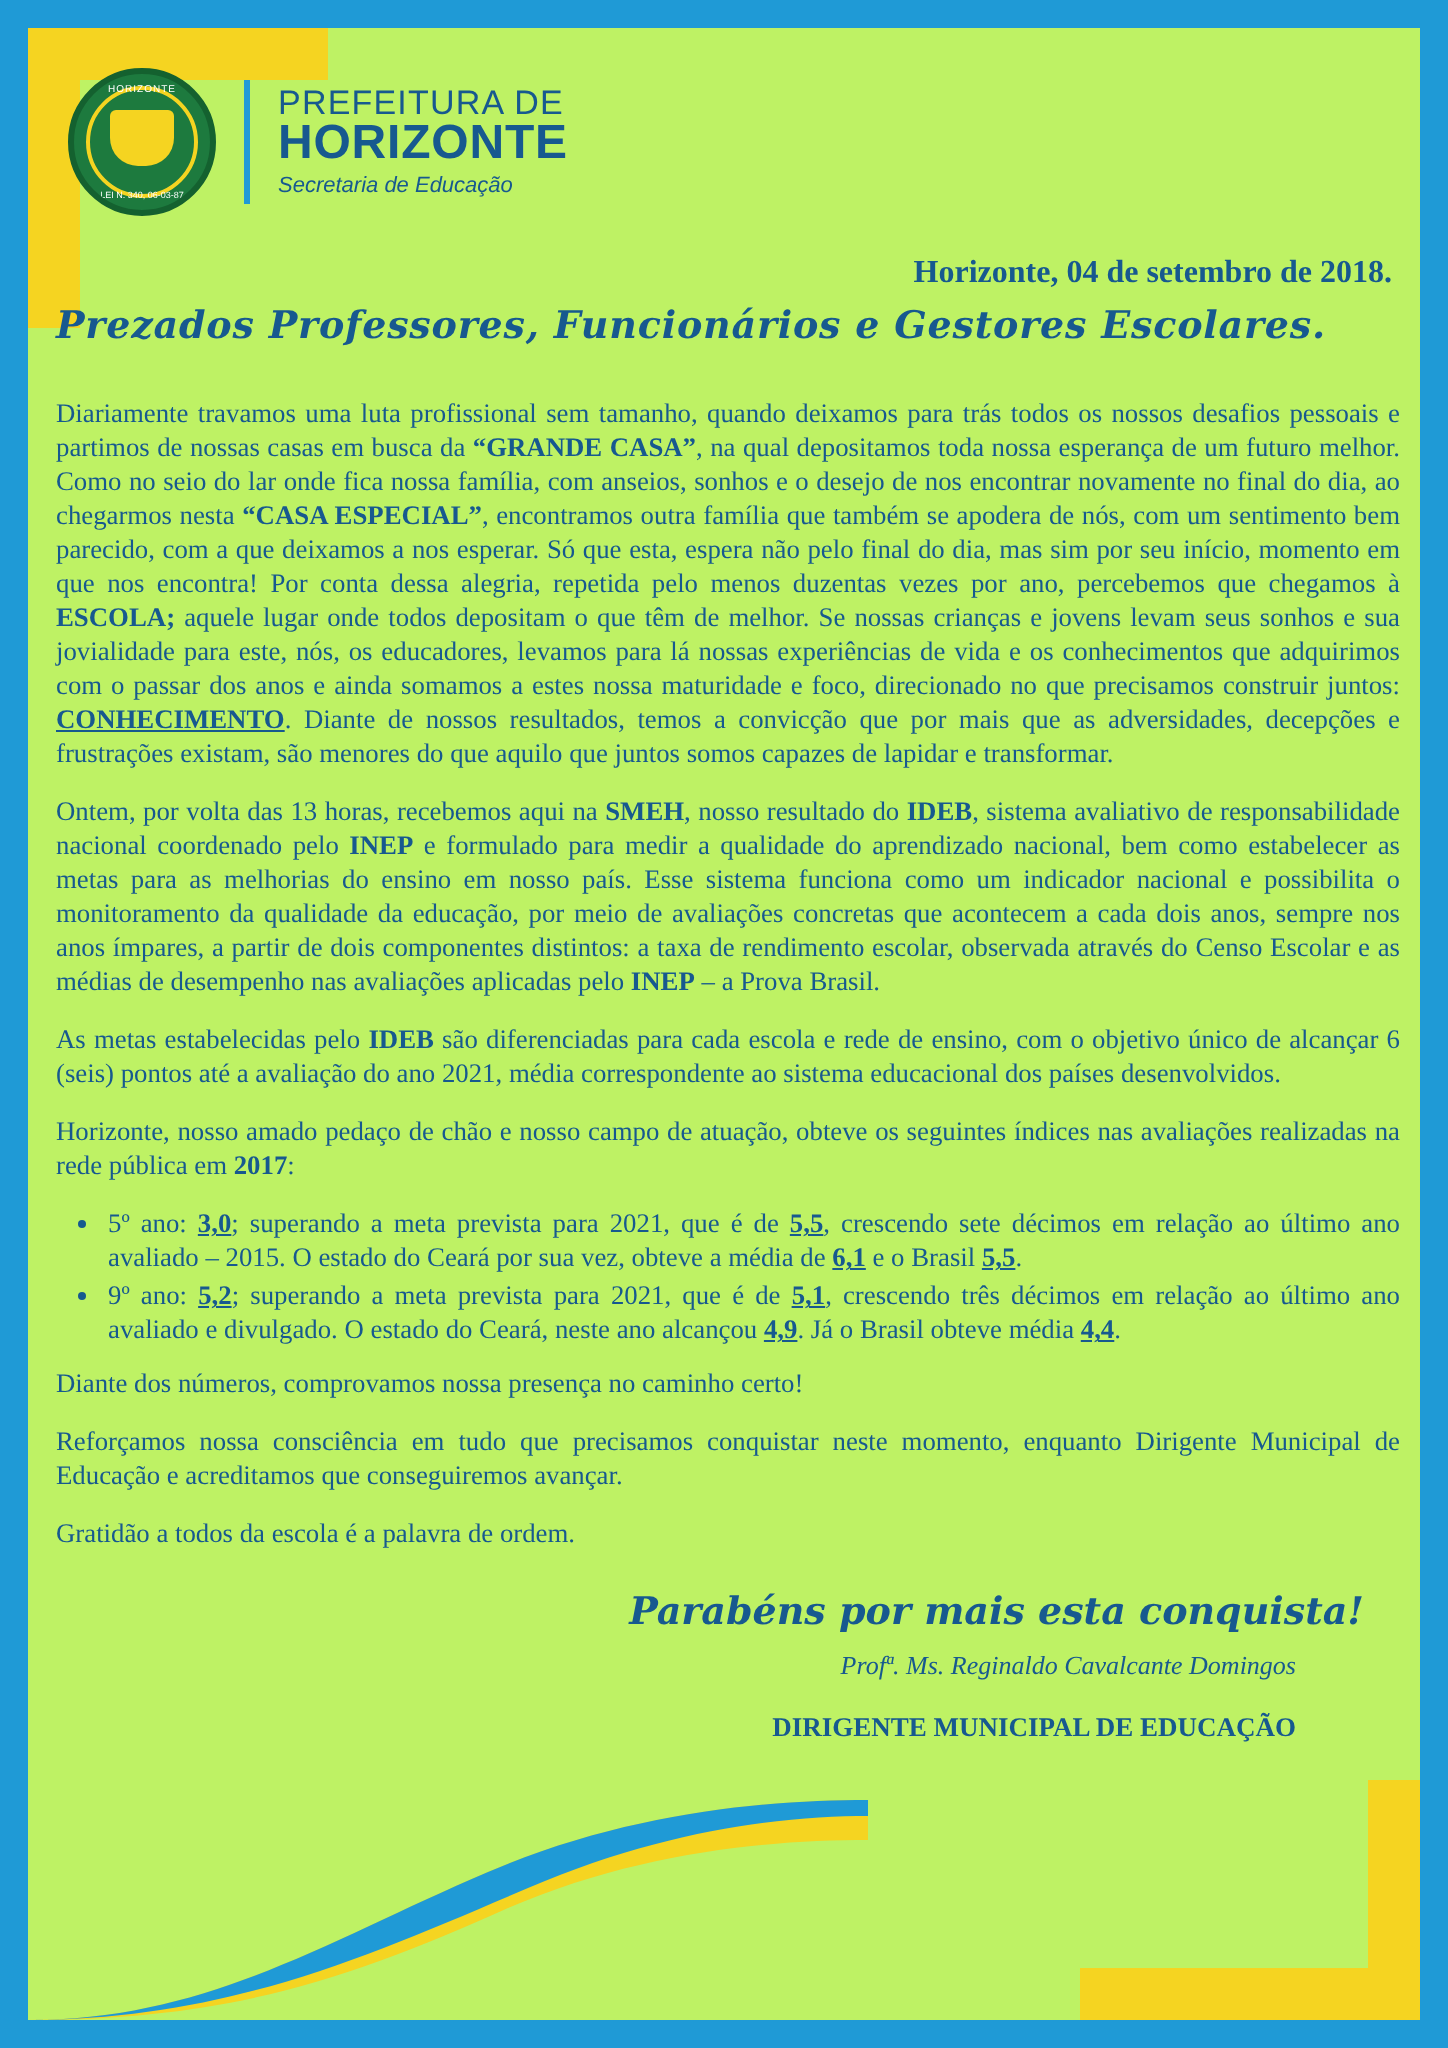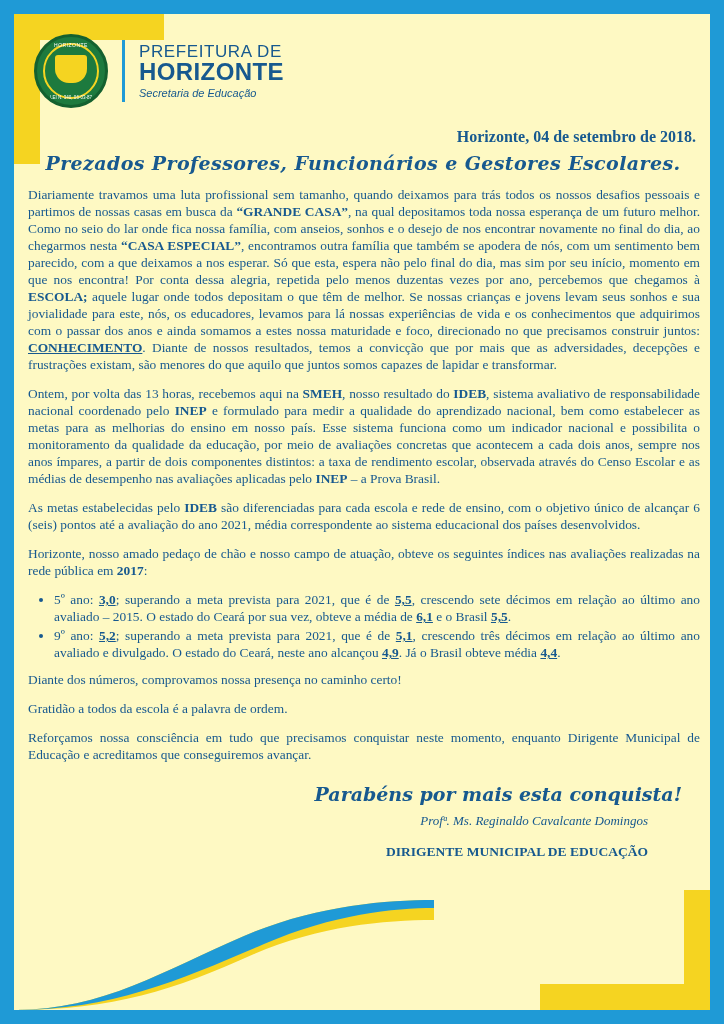--- a/index.html
+++ b/index.html
@@ -4,21 +4,21 @@
 <style>
   html, body {
     margin: 0;
     padding: 0;
     background: #ffffff;
   }
   .page {
     position: relative;
     width: 724px;
     height: 1024px;
-    background: #fef9c3;
+    background: #bef264;
     overflow: hidden;
     font-family: "Liberation Serif", serif;
     color: #1a4d8f;
   }
 
   
   .border-top {
     position: absolute; top: 0; left: 0; width: 724px; height: 14px;
     background: #1f9ad6;
   }
@@ -147,28 +147,28 @@
   }
   .date-line {
     text-align: right;
     font-weight: bold;
     font-size: 16px;
     color: #17598f;
     margin-bottom: 6px;
     padding-right: 4px;
   }
   .salutation {
-    text-align: center;
+    text-align: left;
     font-family: "DejaVu Serif", serif;
     font-style: italic;
     font-size: 19px;
     font-weight: bold;
     color: #17598f;
     letter-spacing: .4px;
-    margin-bottom: 12px;
+    margin-bottom: 24px;
     padding-right: 2px;
   }
   p.para {
     text-align: justify;
     font-size: 13.4px;
     line-height: 1.27;
     margin: 0 0 12px 0;
     color: #17598f;
   }
   .b { font-weight: bold; }
@@ -257,21 +257,21 @@
     <p class="para"><span>Ontem, por volta das 13 horas, recebemos aqui na </span><span class="b">SMEH</span><span>, nosso resultado do </span><span class="b">IDEB</span><span>, sistema avaliativo de responsabilidade nacional coordenado pelo </span><span class="b">INEP</span><span> e formulado para medir a qualidade do aprendizado nacional, bem como estabelecer as metas para as melhorias do ensino em nosso país. Esse sistema funciona como um indicador nacional e possibilita o monitoramento da qualidade da educação, por meio de avaliações concretas que acontecem a cada dois anos, sempre nos anos ímpares, a partir de dois componentes distintos: a taxa de rendimento escolar, observada através do Censo Escolar e as médias de desempenho nas avaliações aplicadas pelo </span><span class="b">INEP</span><span> – a Prova Brasil.</span></p>
     <p class="para"><span>As metas estabelecidas pelo </span><span class="b">IDEB</span><span> são diferenciadas para cada escola e rede de ensino, com o objetivo único de alcançar 6 (seis) pontos até a avaliação do ano 2021, média correspondente ao sistema educacional dos países desenvolvidos.</span></p>
     <p class="para"><span>Horizonte, nosso amado pedaço de chão e nosso campo de atuação, obteve os seguintes índices nas avaliações realizadas na rede pública em </span><span class="b">2017</span><span>:</span></p>
 
     <ul class="results">
         <li><span>5º ano: </span><span class="bu">3,0</span><span>; superando a meta prevista para 2021, que é de </span><span class="bu">5,5</span><span>, crescendo sete décimos em relação ao último ano avaliado – 2015.  O estado do Ceará por sua vez, obteve a média de </span><span class="bu">6,1</span><span> e o Brasil </span><span class="bu">5,5</span><span>.</span></li>
         <li><span>9º ano: </span><span class="bu">5,2</span><span>; superando a meta prevista para 2021, que é de </span><span class="bu">5,1</span><span>, crescendo três décimos em relação ao último ano avaliado e divulgado. O estado do Ceará, neste ano alcançou </span><span class="bu">4,9</span><span>. Já o Brasil obteve média </span><span class="bu">4,4</span><span>.</span></li>
       </ul>
 
     <p class="para"><span>Diante dos números, comprovamos nossa presença no caminho certo!</span></p>
+    <p class="para"><span>Reforçamos nossa consciência em tudo que precisamos conquistar neste momento, enquanto Dirigente Municipal de Educação e acreditamos que conseguiremos avançar.</span></p>
     <p class="para"><span>Gratidão a todos da escola é a palavra de ordem.</span></p>
-    <p class="para"><span>Reforçamos nossa consciência em tudo que precisamos conquistar neste momento, enquanto Dirigente Municipal de Educação e acreditamos que conseguiremos avançar.</span></p>
 
     <div class="closing">Parabéns por mais esta conquista!</div>
     <div class="signer-name">Profª. Ms. Reginaldo Cavalcante Domingos</div>
     <div class="signer-role">DIRIGENTE MUNICIPAL DE EDUCAÇÃO</div>
   </div>
 
 </div>
 
 </body></html>

